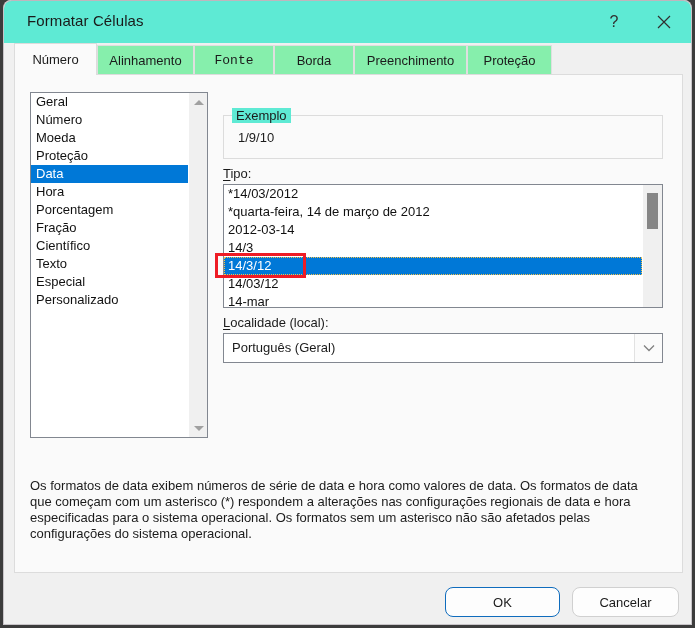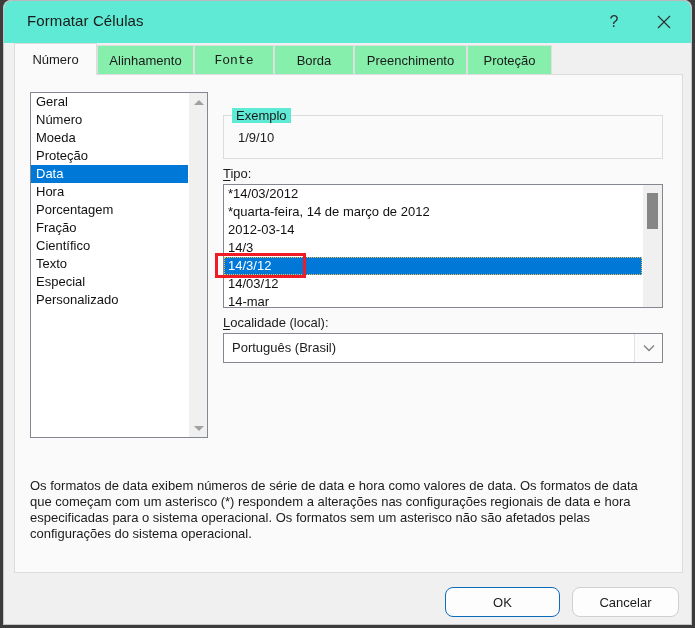--- a/index.html
+++ b/index.html
@@ -417,21 +417,21 @@
     <div id="tipo-scroll">
       <div id="tipo-thumb"></div>
     </div>
   </div>
 
   <div id="red-highlight"></div>
 
   <div id="localidade-label" class="fieldlabel"><span class="acc">L</span><span>ocalidade (local):</span></div>
 
   <div id="localidade-combo">
-    <div id="localidade-value">Português (Brasil)</div>
+    <div id="localidade-value">Português (Geral)</div>
     <div id="localidade-arrow">
       <svg width="12" height="8" viewBox="0 0 12 8" aria-hidden="true">
         <path d="M1 1.5 L6 6.5 L11 1.5" stroke="#808080" stroke-width="1.3" fill="none"></path>
       </svg>
     </div>
   </div>
 
   <div id="description">Os formatos de data exibem números de série de data e hora como valores de data. Os formatos de data que começam com um asterisco (*) respondem a alterações nas configurações regionais de data e hora especificadas para o sistema operacional. Os formatos sem um asterisco não são afetados pelas configurações do sistema operacional.</div>
 
   <div id="footer">

